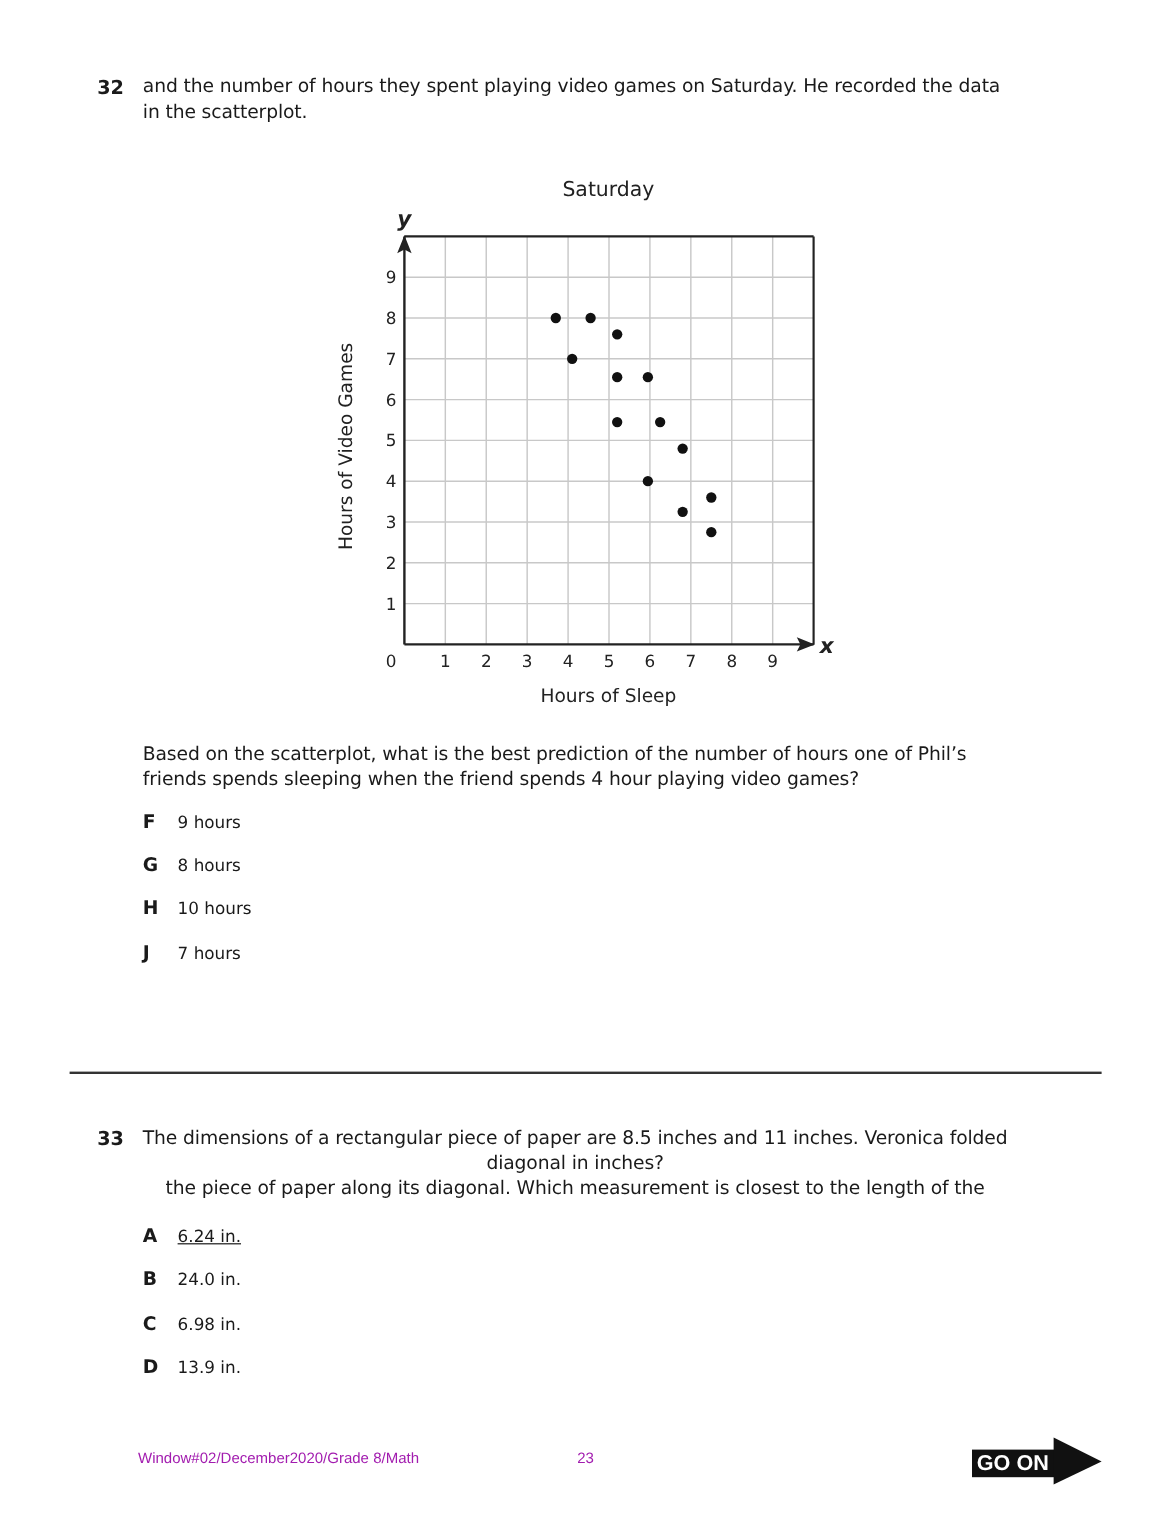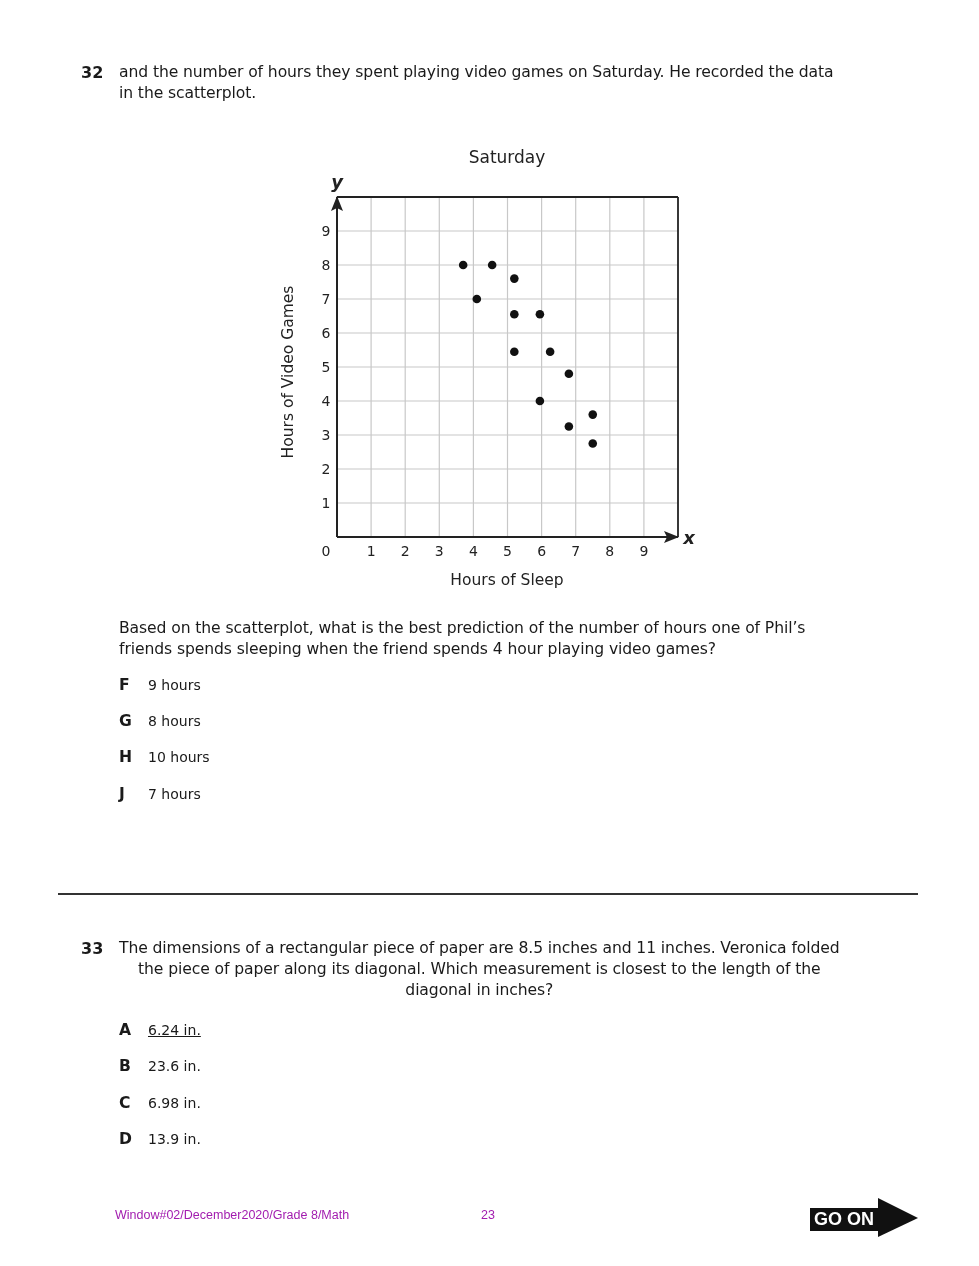--- a/index.html
+++ b/index.html
@@ -114,30 +114,30 @@
   <div class="abs" style="left:119px; top:784px;">
     <span class="opt-letter" style="display:inline-block;width:29px;">J</span><span class="opt-text">7 hours</span>
   </div>
 </div>
 
 <div class="abs divider"></div>
 
 <div class="abs qnum" style="left:81px; top:939px;">33</div>
 <div class="abs qtext" style="left:119px; top:938px;text-align:center;">
   <div>The dimensions of a rectangular piece of paper are 8.5 inches and 11 inches. Veronica folded</div>
+  <div>diagonal in inches?</div>
   <div>the piece of paper along its diagonal. Which measurement is closest to the length of the</div>
-  <div>diagonal in inches?</div>
 </div>
 
 <div>
   <div class="abs" style="left:119px; top:1020px;text-decoration:underline;">
     <span class="opt-letter" style="display:inline-block;width:29px;">A</span><span class="opt-text">6.24 in.</span>
   </div>
   <div class="abs" style="left:119px; top:1056px;">
-    <span class="opt-letter" style="display:inline-block;width:29px;">B</span><span class="opt-text">23.6 in.</span>
+    <span class="opt-letter" style="display:inline-block;width:29px;">B</span><span class="opt-text">24.0 in.</span>
   </div>
   <div class="abs" style="left:119px; top:1093px;">
     <span class="opt-letter" style="display:inline-block;width:29px;">C</span><span class="opt-text">6.98 in.</span>
   </div>
   <div class="abs" style="left:119px; top:1129px;">
     <span class="opt-letter" style="display:inline-block;width:29px;">D</span><span class="opt-text">13.9 in.</span>
   </div>
 </div>
 
 <div class="abs footer-text" style="left:115px; top:1208px;">Window#02/December2020/Grade 8/Math</div>

